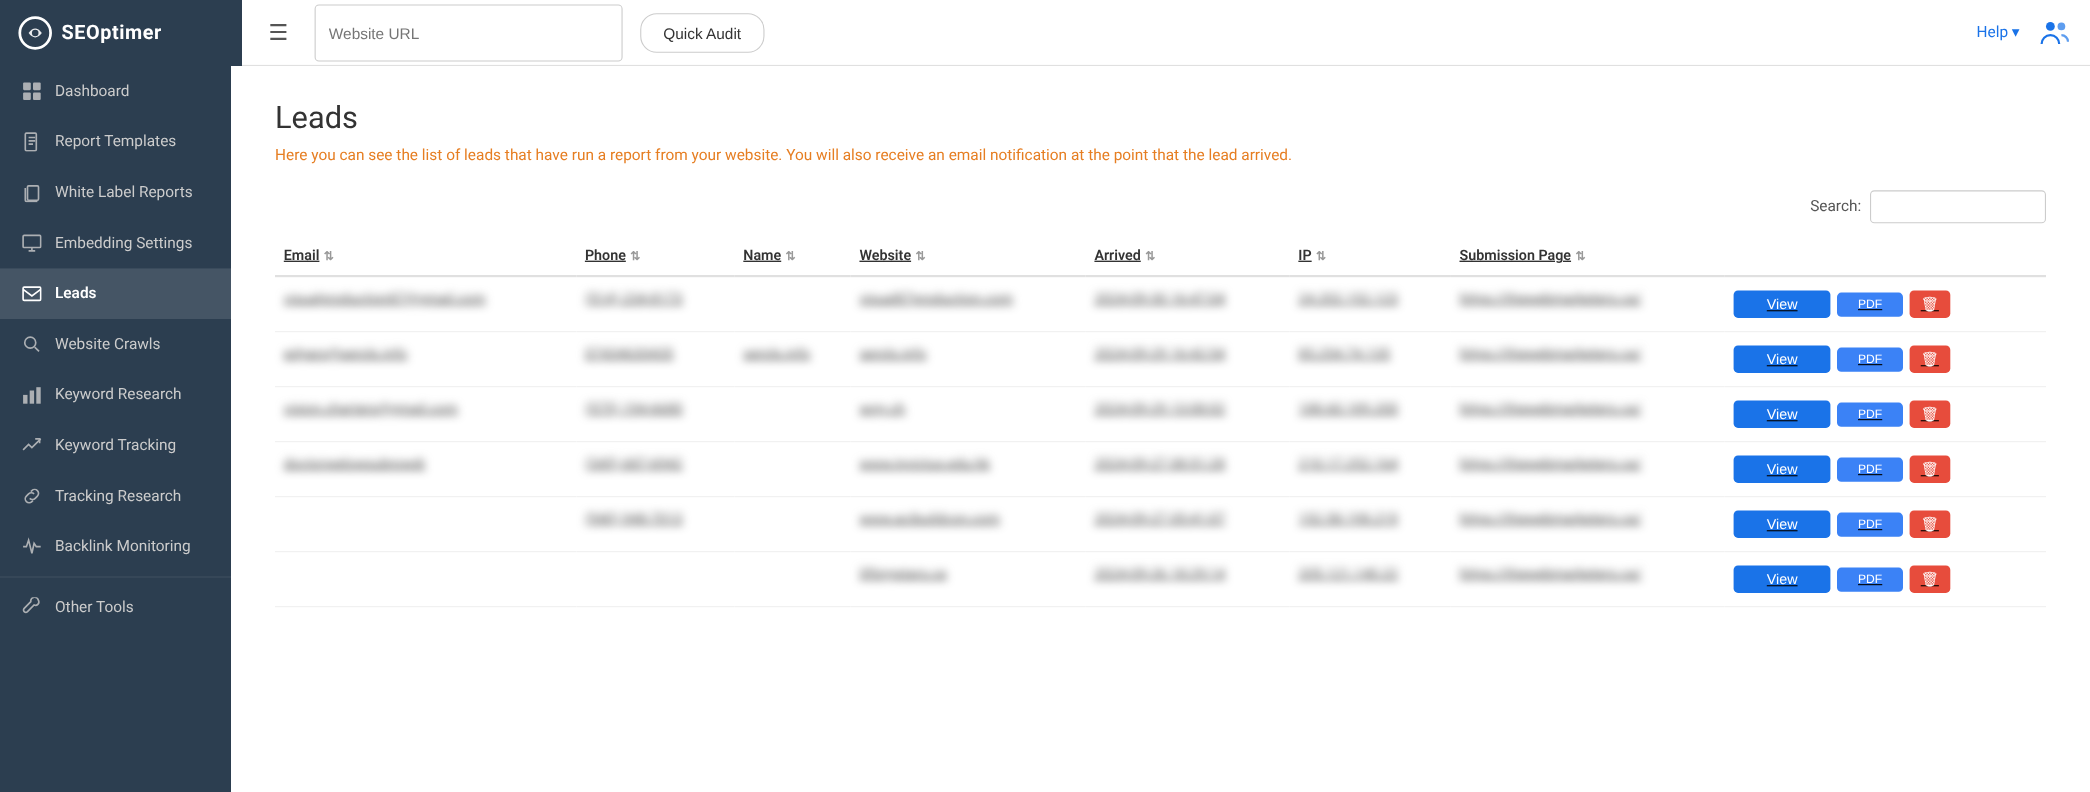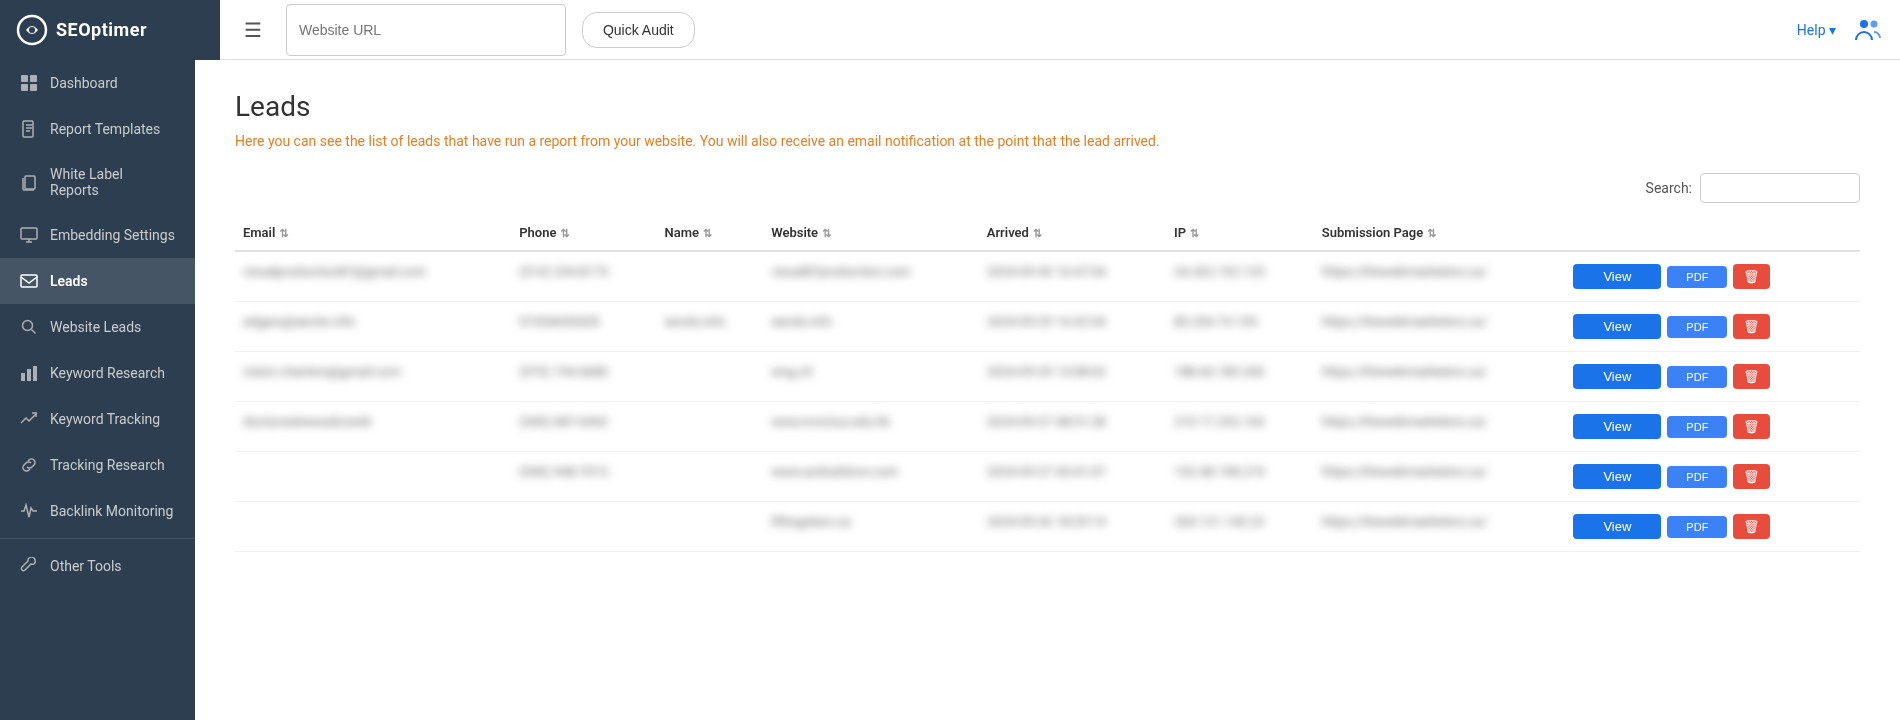--- a/index.html
+++ b/index.html
@@ -91,21 +91,21 @@
 
     
     .layout {
       display: flex;
       flex: 1;
       overflow: hidden;
     }
 
     
     .sidebar {
-      width: 195px;
+      width: 210px;
       background: #2c3e50;
       flex-shrink: 0;
       overflow-y: auto;
       display: flex;
       flex-direction: column;
     }
     .sidebar-item {
       display: flex;
       align-items: center;
       gap: 12px;
@@ -165,20 +165,21 @@
       width: 160px;
       height: 30px;
       outline: none;
     }
 
     
     .leads-table {
       width: 100%;
       border-collapse: collapse;
       font-size: 13px;
+      text-decoration: underline;
     }
     .leads-table th {
       text-align: left;
       padding: 10px 8px;
       font-weight: 600;
       color: #333;
       border-bottom: 2px solid #e0e0e0;
       white-space: nowrap;
     }
     .leads-table th .sort-icon {
@@ -306,21 +307,21 @@
             <rect x="1" y="3" width="16" height="12" rx="1"></rect>
             <path d="M1 5l8 6 8-6"></path>
           </svg></span>
     <span>Leads</span>
   </div>
       <div class="sidebar-item">
     <span class="nav-icon"><svg viewBox="0 0 18 18" fill="none" stroke="currentColor" stroke-width="1.5">
             <circle cx="7.5" cy="7.5" r="5"></circle>
             <path d="M11.5 11.5l4 4"></path>
           </svg></span>
-    <span>Website Leads</span>
+    <span>Website Crawls</span>
   </div>
       <div class="sidebar-item">
     <span class="nav-icon"><svg viewBox="0 0 18 18" fill="currentColor">
             <rect x="1" y="9" width="4" height="8"></rect>
             <rect x="7" y="5" width="4" height="12"></rect>
             <rect x="13" y="2" width="4" height="15"></rect>
           </svg></span>
     <span>Keyword Research</span>
   </div>
       <div class="sidebar-item">

